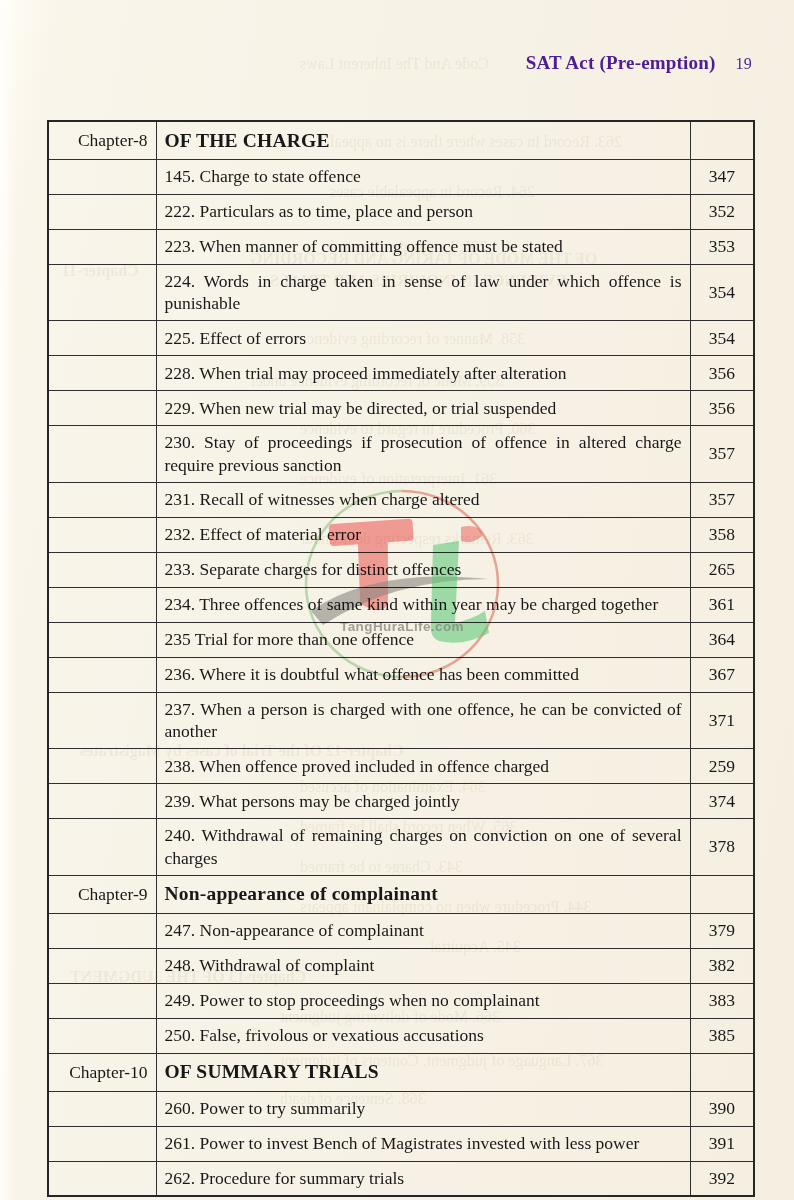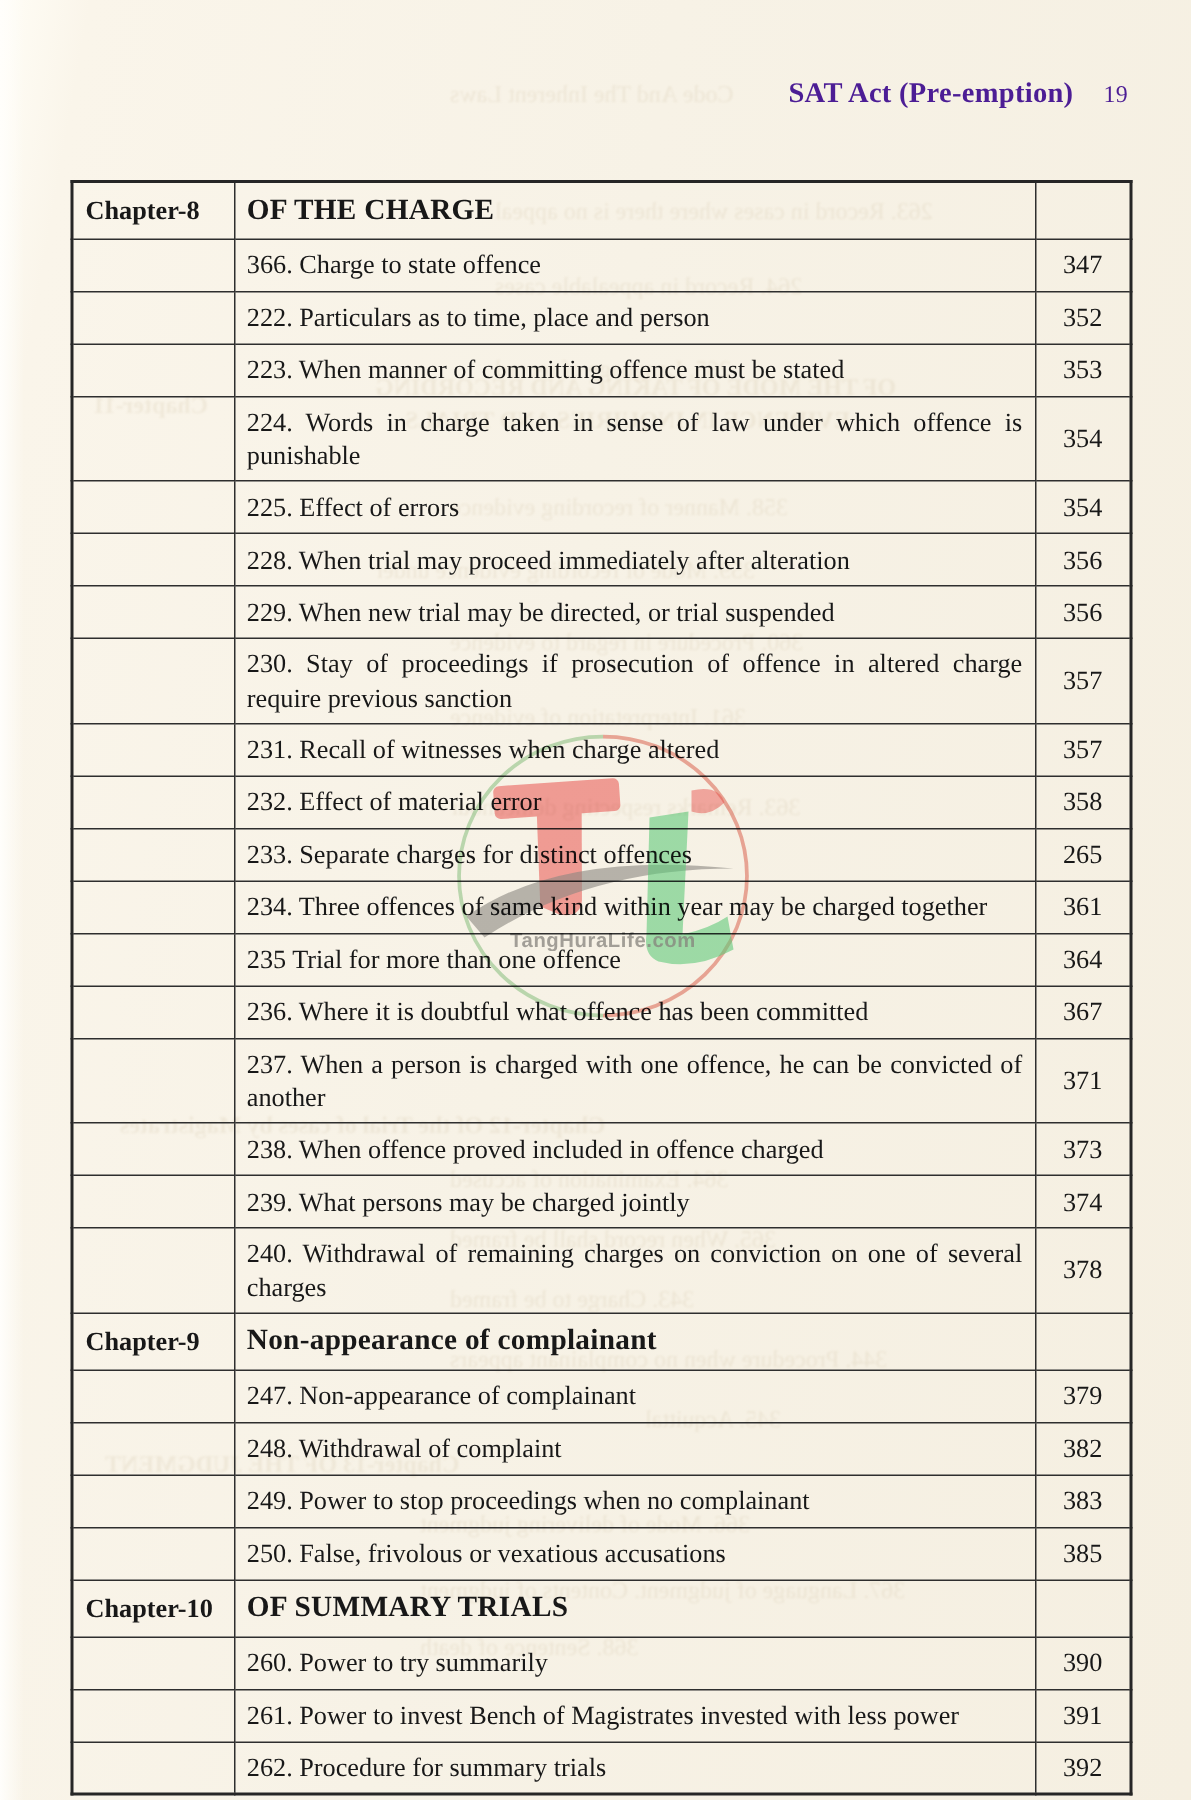--- a/index.html
+++ b/index.html
@@ -44,21 +44,21 @@
     border:1.5px solid #2e2e2e;
     padding:5px 8px;
     color:#181818;
     font-size:17.5px;line-height:1.3;
     vertical-align:middle;
     overflow:hidden;
   }
   col.c-chapter{width:108px;}
   col.c-title{width:534px;}
   col.c-page{width:64px;}
-  td.col-chapter{font-weight:bold;text-align:left;font-size:17px;padding:5px 2px;}
+  td.col-chapter{font-weight:normal;text-align:right;font-size:17px;padding:5px 2px;}
   td.col-title{padding-left:13px;text-align:justify;text-align-last:left;}
   td.col-page{text-align:center;}
   tr{height:35px;}
   tr.chapter{height:38px;}
   tr.chapter td.col-title{font-weight:bold;font-size:19.5px;letter-spacing:.2px;}
 
   
   .watermark{
     position:absolute;left:293px;top:483px;width:218px;height:200px;
     z-index:3;pointer-events:none;mix-blend-mode:multiply;
@@ -113,21 +113,21 @@
         <col class="c-page">
       </colgroup>
     <tbody>
         <tr class="chapter">
           <td class="col-chapter">Chapter-8</td>
           <td class="col-title">OF THE CHARGE</td>
           <td class="col-page"></td>
         </tr>
         <tr class="entry">
           <td class="col-chapter"></td>
-          <td class="col-title">366. Charge to state offence</td>
+          <td class="col-title">145. Charge to state offence</td>
           <td class="col-page">347</td>
         </tr>
         <tr class="entry">
           <td class="col-chapter"></td>
           <td class="col-title">222. Particulars as to time, place and person</td>
           <td class="col-page">352</td>
         </tr>
         <tr class="entry">
           <td class="col-chapter"></td>
           <td class="col-title">223. When manner of committing offence must be stated</td>
@@ -189,21 +189,21 @@
           <td class="col-page">367</td>
         </tr>
         <tr class="entry">
           <td class="col-chapter"></td>
           <td class="col-title">237. When a person is charged with one offence, he can be convicted of another</td>
           <td class="col-page">371</td>
         </tr>
         <tr class="entry">
           <td class="col-chapter"></td>
           <td class="col-title">238. When offence proved included in offence charged</td>
-          <td class="col-page">373</td>
+          <td class="col-page">259</td>
         </tr>
         <tr class="entry">
           <td class="col-chapter"></td>
           <td class="col-title">239. What persons may be charged jointly</td>
           <td class="col-page">374</td>
         </tr>
         <tr class="entry">
           <td class="col-chapter"></td>
           <td class="col-title">240. Withdrawal of remaining charges on conviction on one of several charges</td>
           <td class="col-page">378</td>

